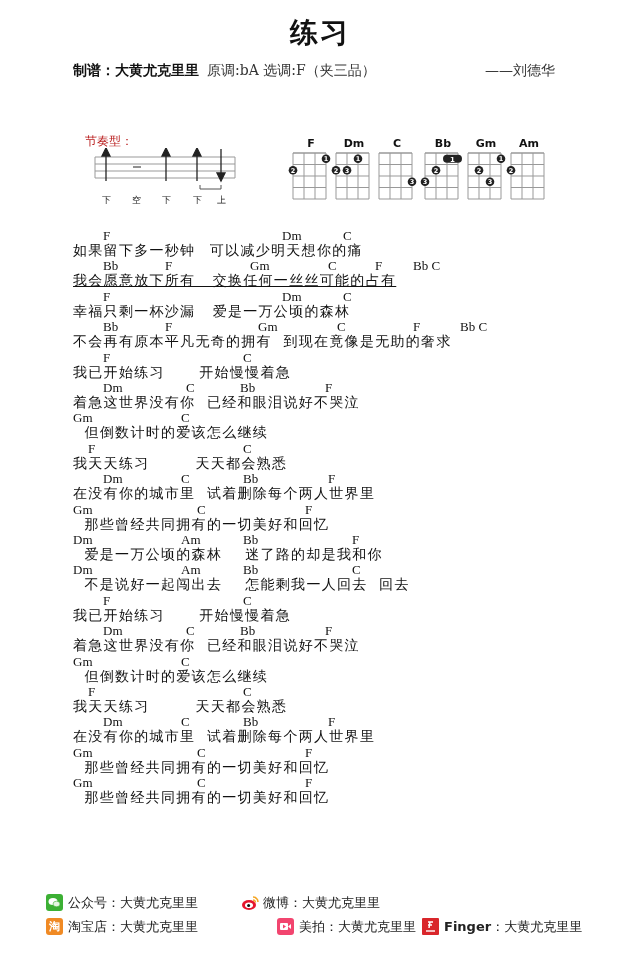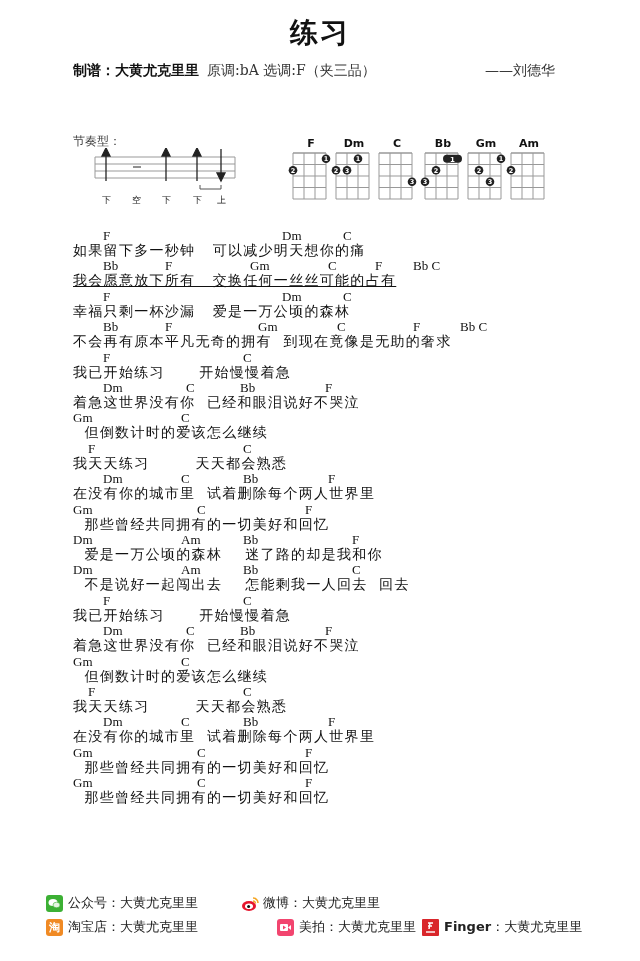--- a/index.html
+++ b/index.html
@@ -2,30 +2,30 @@
 <html><head>
 <meta charset="utf-8">
 <style>
   html,body{margin:0;padding:0;background:#fff;}
   body{width:640px;height:961px;position:relative;overflow:hidden;font-family:"DejaVu Serif","Liberation Serif",serif;color:#111;}
   .title{position:absolute;top:14px;left:0;width:640px;text-align:center;font-family:"DejaVu Sans","Liberation Sans",sans-serif;font-size:28px;font-weight:bold;letter-spacing:2px;}
   .meta{position:absolute;top:62px;left:73px;width:520px;font-size:14px;white-space:nowrap;}
   .meta .maker{font-family:"DejaVu Sans","Liberation Sans",sans-serif;font-weight:bold;font-size:14px;}
   .meta .key{margin-left:8px;color:#333;}
   .meta .artist{position:absolute;left:412px;top:0;color:#333;}
-  .rhythm-label{position:absolute;top:133px;left:73px;font-size:12px;color:#404040;}
+  .rhythm-label{position:absolute;top:133px;left:85px;font-size:12px;color:#b91c1c;}
   .rhythm{position:absolute;top:148px;left:90px;width:150px;height:60px;}
   .chords-diagrams{position:absolute;top:137px;left:285px;width:260px;height:70px;}
   .chord-box{position:absolute;top:0;width:36px;}
   .chord-box .cname{position:absolute;top:0;left:0;width:36px;text-align:center;font-family:"DejaVu Sans","Liberation Sans",sans-serif;font-size:11px;font-weight:bold;}
   .sheet{position:absolute;left:0;top:0;width:640px;}
   .chordline{position:absolute;font-size:13px;font-family:"Liberation Serif","DejaVu Serif",serif;white-space:nowrap;}
   .lyric{position:absolute;left:73px;font-size:14px;letter-spacing:1.3px;white-space:pre;font-family:"DejaVu Sans","Liberation Sans",sans-serif;}
   .footer{position:absolute;left:46px;font-size:13px;color:#222;white-space:nowrap;font-family:"DejaVu Sans","Liberation Sans",sans-serif;}
-  .footer .item{position:absolute;top:0;display:flex;align-items:flex-end;gap:5px;}
+  .footer .item{position:absolute;top:0;display:flex;align-items:flex-start;gap:5px;}
   .icon{display:inline-block;width:17px;height:17px;border-radius:3px;position:relative;}
   .finger-label{font-weight:bold;}
 </style>
 </head>
 <body>
 
 <div class="title">练习</div>
 
 <div class="meta">
   <span class="maker">制谱：大黄尤克里里</span><span class="key">原调:bA 选调:F（夹三品）</span>
@@ -174,21 +174,21 @@
         <circle cx="4" cy="21.25" r="4.3" fill="#222"></circle>
         <text x="4" y="23.85" font-size="6.5" text-anchor="middle" fill="#fff" font-family="DejaVu Sans, sans-serif" font-weight="bold">2</text>
       </svg>
     </div>
   </div>
 
 <div class="sheet" id="sheet">
     <span class="chordline" style="left: 103px; top: 228px;">F</span>
     <span class="chordline" style="left: 282px; top: 228px;">Dm</span>
     <span class="chordline" style="left: 343px; top: 228px;">C</span>
-    <div class="lyric" style="top: 242px;">如果留下多一秒钟   可以减少明天想你的痛</div>
+    <div class="lyric" style="top: 242px; font-family: Liberation Serif, serif;">如果留下多一秒钟   可以减少明天想你的痛</div>
     <span class="chordline" style="left: 103px; top: 258.4px;">Bb</span>
     <span class="chordline" style="left: 165px; top: 258.4px;">F</span>
     <span class="chordline" style="left: 250px; top: 258.4px;">Gm</span>
     <span class="chordline" style="left: 328px; top: 258.4px;">C</span>
     <span class="chordline" style="left: 375px; top: 258.4px;">F</span>
     <span class="chordline" style="left: 413px; top: 258.4px;">Bb C</span>
     <div class="lyric" style="top: 272.4px; text-decoration: underline;">我会愿意放下所有   交换任何一丝丝可能的占有</div>
     <span class="chordline" style="left: 103px; top: 288.8px;">F</span>
     <span class="chordline" style="left: 282px; top: 288.8px;">Dm</span>
     <span class="chordline" style="left: 343px; top: 288.8px;">C</span>

